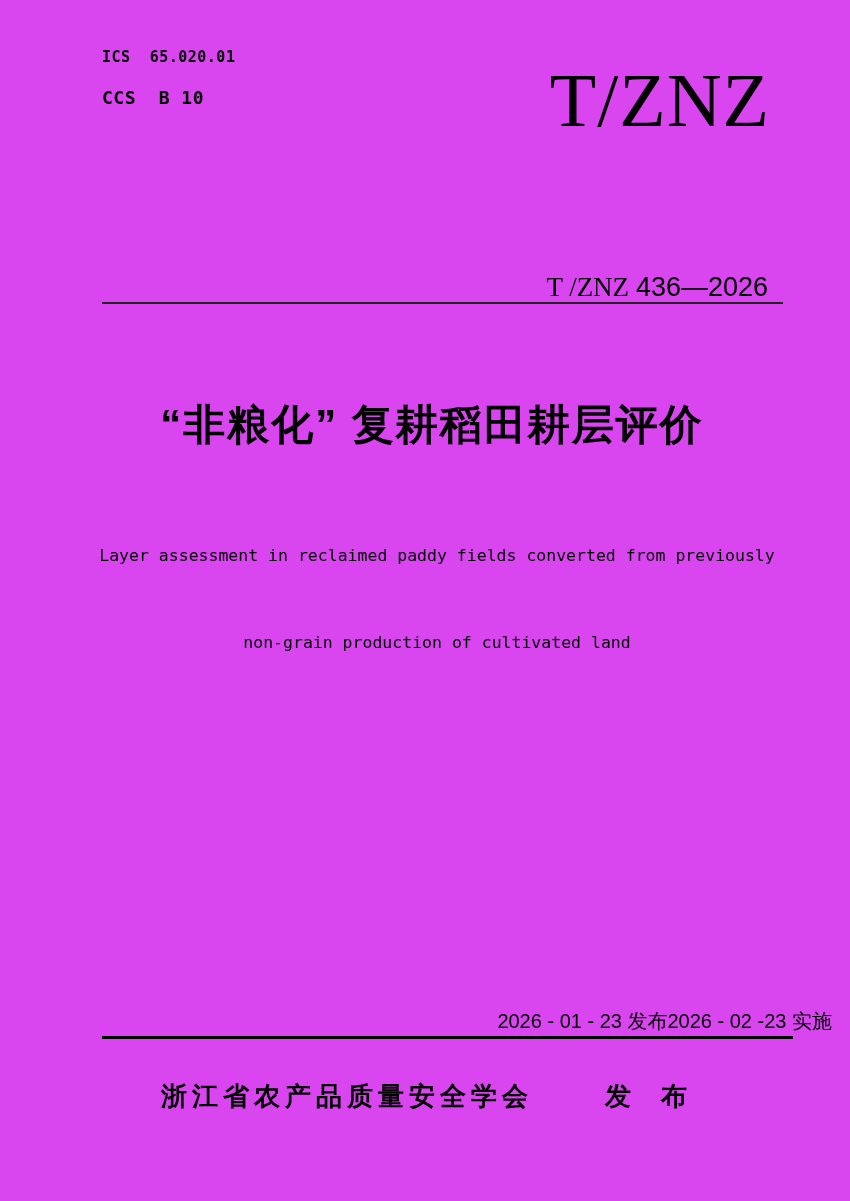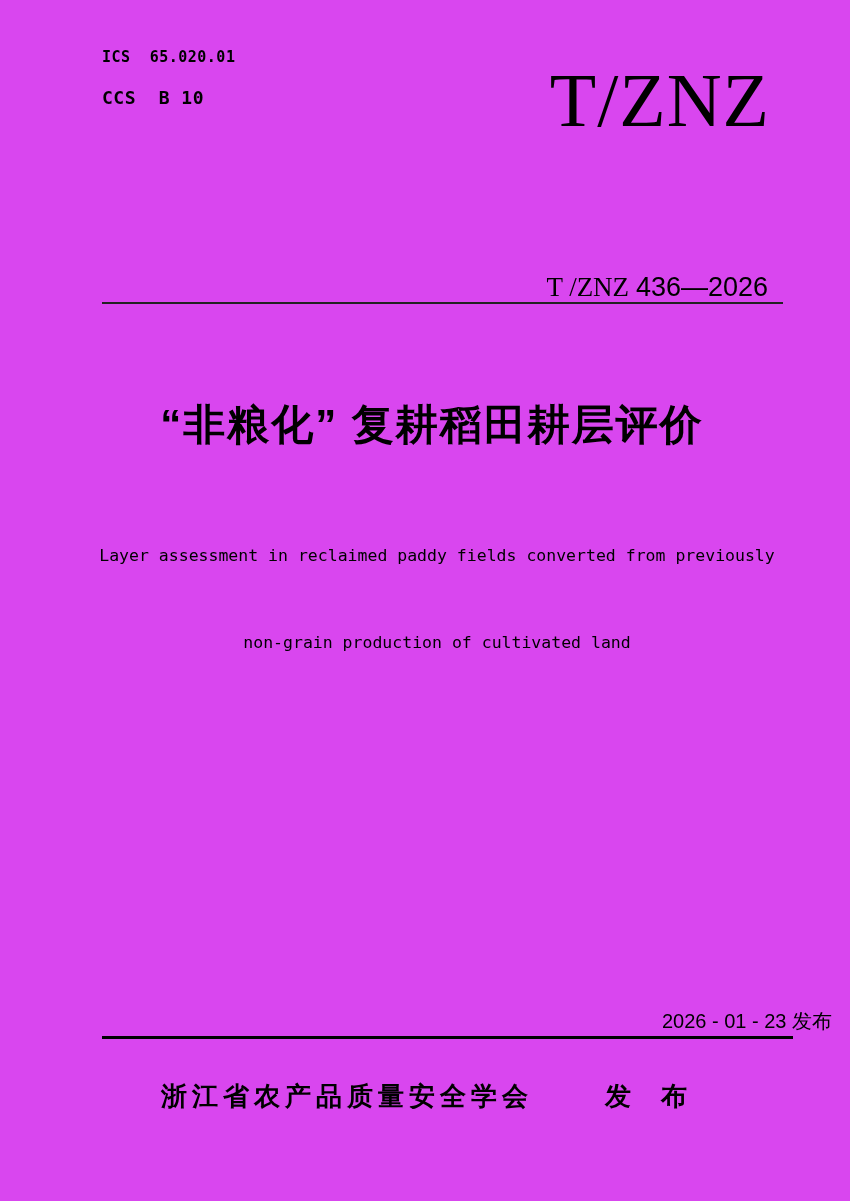--- a/index.html
+++ b/index.html
@@ -155,20 +155,21 @@
 
   <div class="main-title">“非粮化” 复耕稻田耕层评价</div>
 
   <div class="subtitle">
     <div>Layer assessment in reclaimed paddy fields converted from previously</div>
     <div>non-grain production of cultivated land</div>
   </div>
 
   <div class="dates-row">
     <span>2026 - 01 - 23 发布</span>
+    <span>2026 - 02 -23 实施</span>
   </div>
 
   <div class="rule-bottom"></div>
 
   <div class="publisher-row">
     <span class="publisher-name">浙江省农产品质量安全学会</span>
     <span class="publish-label">发　布</span>
   </div>
 
 </div>

